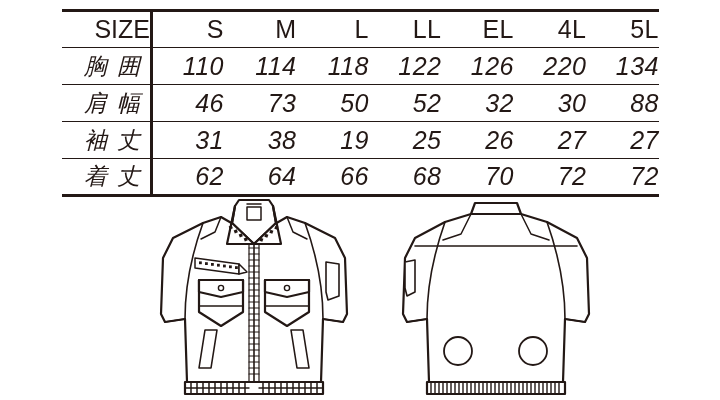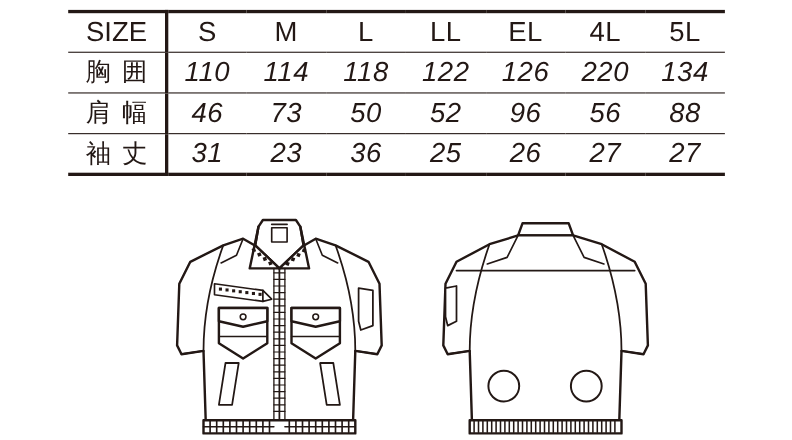--- a/index.html
+++ b/index.html
@@ -24,21 +24,21 @@
   table.spec {
     border-collapse: collapse;
     width: 100%;
     table-layout: fixed;
   }
   table.spec tr { height: 37px; }
   table.spec td, table.spec th {
     border: 0;
     border-bottom: 1.6px solid #231815;
     padding: 0;
-    text-align: center;
+    text-align: right;
     vertical-align: middle;
     font-weight: 400;
     font-size: 25px;
     line-height: 1;
     color: #231815;
     letter-spacing: 0.5px;
   }
   
   table.spec tr:first-child th,
   table.spec tr:first-child td { border-top: 3.4px solid #231815; }
@@ -53,20 +53,21 @@
   table.spec .lbl.hdr {
     font-size: 25px;
     letter-spacing: 0px;
   }
   .jp-label {
     display: inline-block;
     letter-spacing: 10px;
     text-indent: 10px;
     font-family: "DejaVu Sans", "Liberation Sans", sans-serif;
     font-size: 23px;
+    font-style: italic;
   }
   table.spec td.val { width: 72.7px; font-style: italic; }
 
   
   #illustrations {
     position: absolute;
     left: 0; top: 196px;
     width: 720px; height: 204px;
   }
   .fig { position: absolute; }
@@ -99,33 +100,43 @@
           <td class="val">126</td>
           <td class="val">220</td>
           <td class="val">134</td>
         </tr>
         <tr>
           <td class="lbl"><span class="jp-label">肩幅</span></td>
           <td class="val">46</td>
           <td class="val">73</td>
           <td class="val">50</td>
           <td class="val">52</td>
-          <td class="val">96</td>
-          <td class="val">56</td>
+          <td class="val">32</td>
+          <td class="val">30</td>
           <td class="val">88</td>
         </tr>
         <tr>
           <td class="lbl"><span class="jp-label">袖丈</span></td>
           <td class="val">31</td>
-          <td class="val">23</td>
-          <td class="val">36</td>
+          <td class="val">38</td>
+          <td class="val">19</td>
           <td class="val">25</td>
           <td class="val">26</td>
           <td class="val">27</td>
           <td class="val">27</td>
+        </tr>
+        <tr>
+          <td class="lbl"><span class="jp-label">着丈</span></td>
+          <td class="val">62</td>
+          <td class="val">64</td>
+          <td class="val">66</td>
+          <td class="val">68</td>
+          <td class="val">70</td>
+          <td class="val">72</td>
+          <td class="val">72</td>
         </tr>
       </tbody>
   </table>
 </div>
 
 <div id="illustrations">
 
   <div class="fig" id="figure-front">
     <svg width="222" height="204" viewBox="0 0 222 204" xmlns="http://www.w3.org/2000/svg">
       <g fill="#ffffff" stroke="#231815" stroke-width="2.2" stroke-linejoin="round" stroke-linecap="round">

